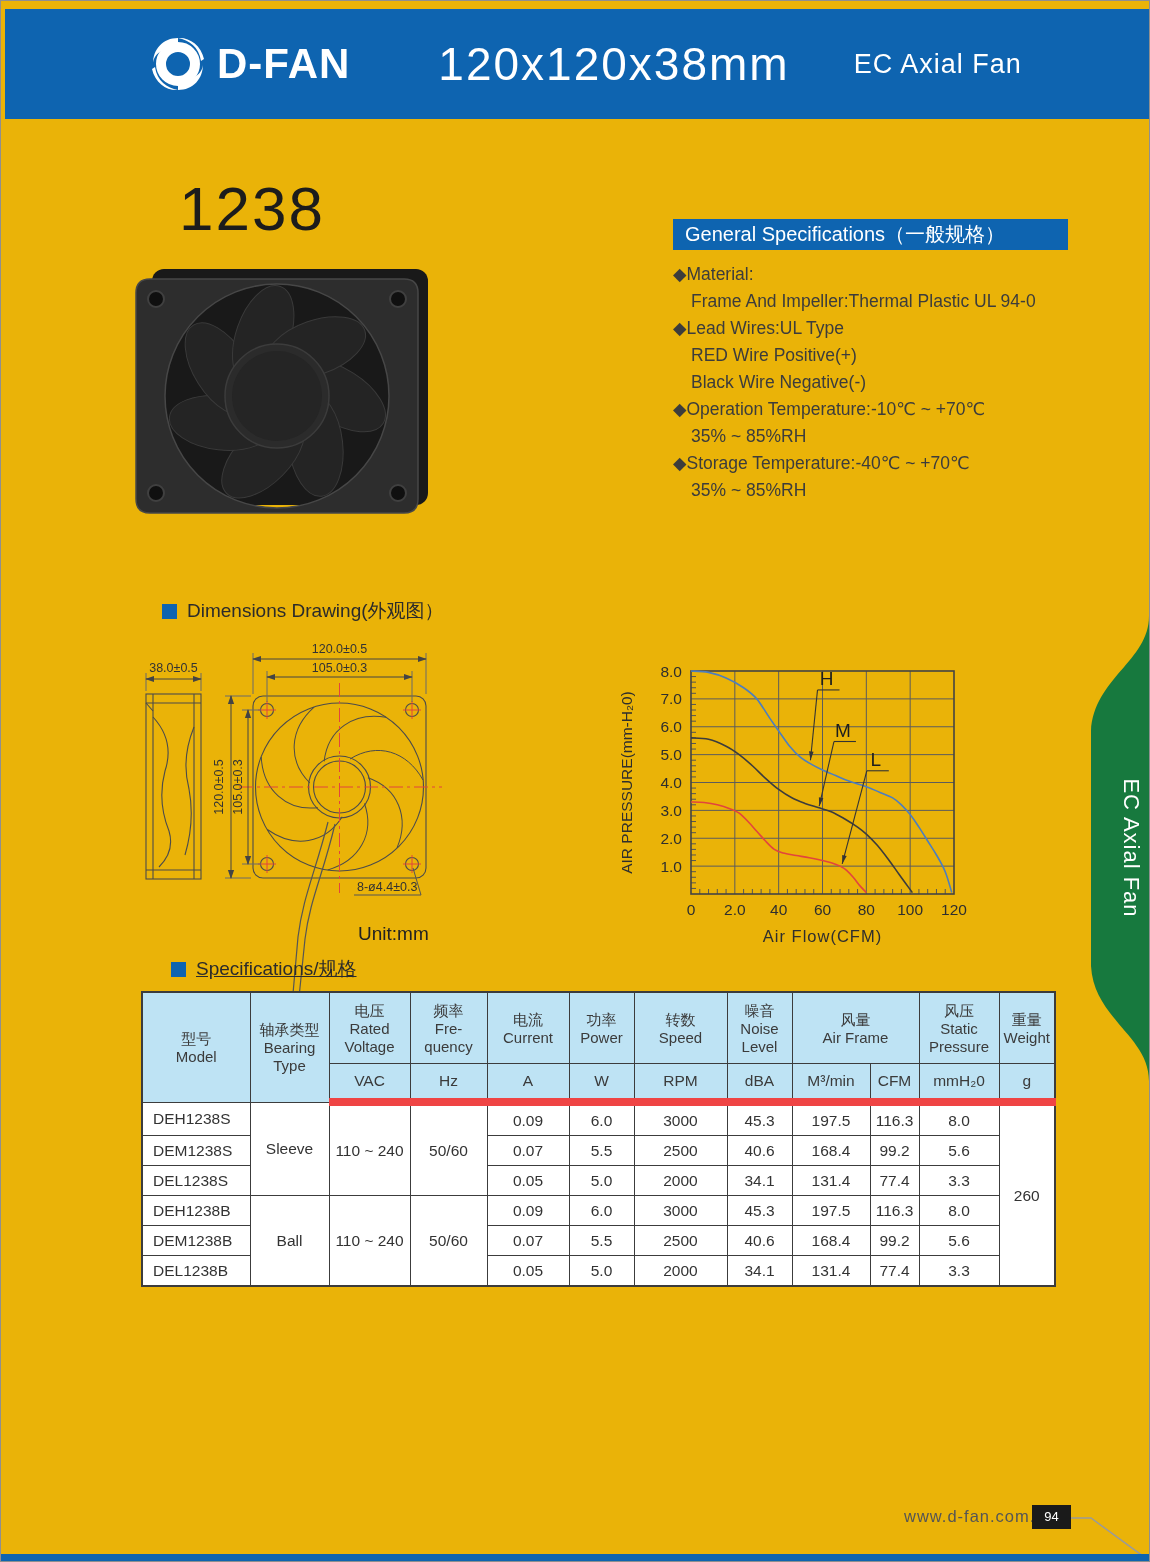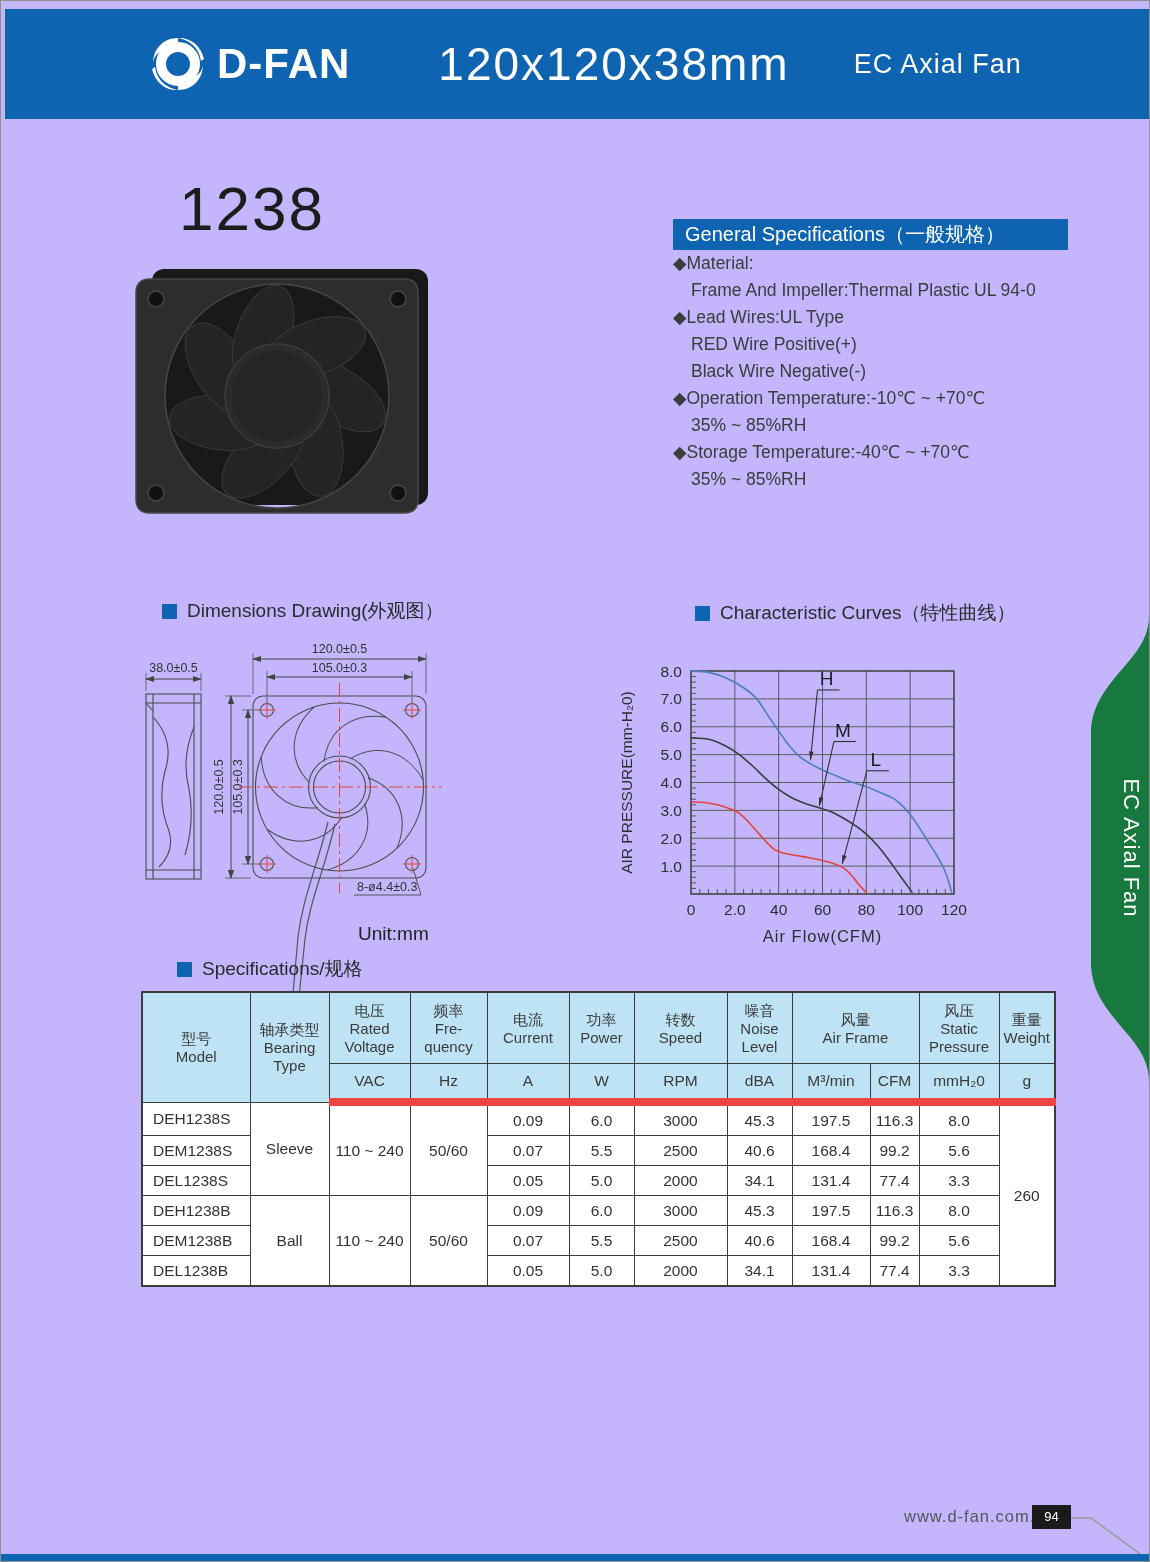--- a/index.html
+++ b/index.html
@@ -1,43 +1,43 @@
 <!DOCTYPE html>
 <html><head>
 <meta charset="utf-8">
 <style>
   html,body{margin:0;padding:0;background:#e8e8e8;}
-  .page{position:relative;width:1150px;height:1562px;background:#c4b5fd;border:1px solid #8f8f8f;
+  .page{position:relative;width:1150px;height:1562px;background:#eab308;border:1px solid #8f8f8f;
         box-sizing:border-box;font-family:"Liberation Sans",sans-serif;overflow:hidden;padding-left:28px;}
 
   
   .topbar{position:absolute;left:4px;top:8px;right:0;height:110px;background:#0e64b0;
           display:flex;align-items:center;color:#fff;}
   .logo-wrap{display:flex;align-items:center;margin-left:140px;}
   .brand{font-size:42px;font-weight:bold;letter-spacing:1px;margin-left:6px;}
   .size-title{font-size:46px;margin-left:88px;letter-spacing:2px;}
   .category{font-size:27px;margin-left:64px;letter-spacing:1px;}
 
   
   .model-no{position:absolute;left:178px;top:172px;font-size:62px;color:#1c1c1c;letter-spacing:2px;}
   .fan-photo{position:absolute;left:115px;top:262px;}
 
   
   .gen-specs{position:absolute;left:672px;top:218px;width:395px;}
   .gs-title{background:#0e64b0;color:#fff;font-size:20px;height:31px;line-height:31px;padding-left:12px;}
-  .gs-list{}
+  .gs-list{margin-top:11px;}
   .gs-line{font-size:17.5px;color:#3c3c3c;line-height:27px;padding-left:18px;white-space:nowrap;}
   .gs-line.b{padding-left:0;}
 
   
   .sec-head{position:absolute;display:flex;align-items:center;font-size:19px;color:#2b2b2b;margin-left:48px;}
   .sec-head .sq{width:15px;height:15px;background:#0e64b0;margin-right:10px;flex:none;}
   .dims-head{left:113px;top:597px;}
   .curves-head{left:646px;top:599px;}
-  .spec-head{left:128px;top:955px;}
+  .spec-head{left:122px;top:955px;text-decoration:underline;}
 
   .dims-svg{position:absolute;left:100px;top:638px;}
   .curve-svg{position:absolute;left:615px;top:632px;}
 
   
   .spec-table{position:absolute;left:140px;top:990px;width:913px;border-collapse:collapse;
               table-layout:fixed;font-size:15.5px;color:#333;border:2px solid #3c3c3c;}
   .spec-table th,.spec-table td{border:1px solid #3c3c3c;text-align:center;vertical-align:middle;
               padding:0 2px;overflow:hidden;}
   .spec-table thead th{background:#bee3f4;font-weight:normal;color:#3b3b3b;}
@@ -128,24 +128,20 @@
         <div class="gs-line b">◆Operation Temperature:-10℃ ~ +70℃</div>
         <div class="gs-line">35% ~ 85%RH</div>
         <div class="gs-line b">◆Storage Temperature:-40℃ ~ +70℃</div>
         <div class="gs-line">35% ~ 85%RH</div>
       </div>
   </section>
 
   <div class="sec-head dims-head">
     <span class="sq"></span>
     <span>Dimensions Drawing(外观图）</span>
-  </div>
-  <div class="sec-head curves-head">
-    <span class="sq"></span>
-    <span>Characteristic Curves（特性曲线）</span>
   </div>
 
   <svg class="dims-svg" width="540" height="390" viewBox="0 0 540 390">
     <defs>
       <marker id="dimArrow" viewBox="0 0 10 10" refX="9" refY="5" markerWidth="9" markerHeight="9" orient="auto-start-reverse">
         <path d="M0 1.5 L10 5 L0 8.5 z" fill="#444"></path>
       </marker>
     </defs>
 
     <g stroke="#4b4b4b" fill="none" stroke-width="1.1">

